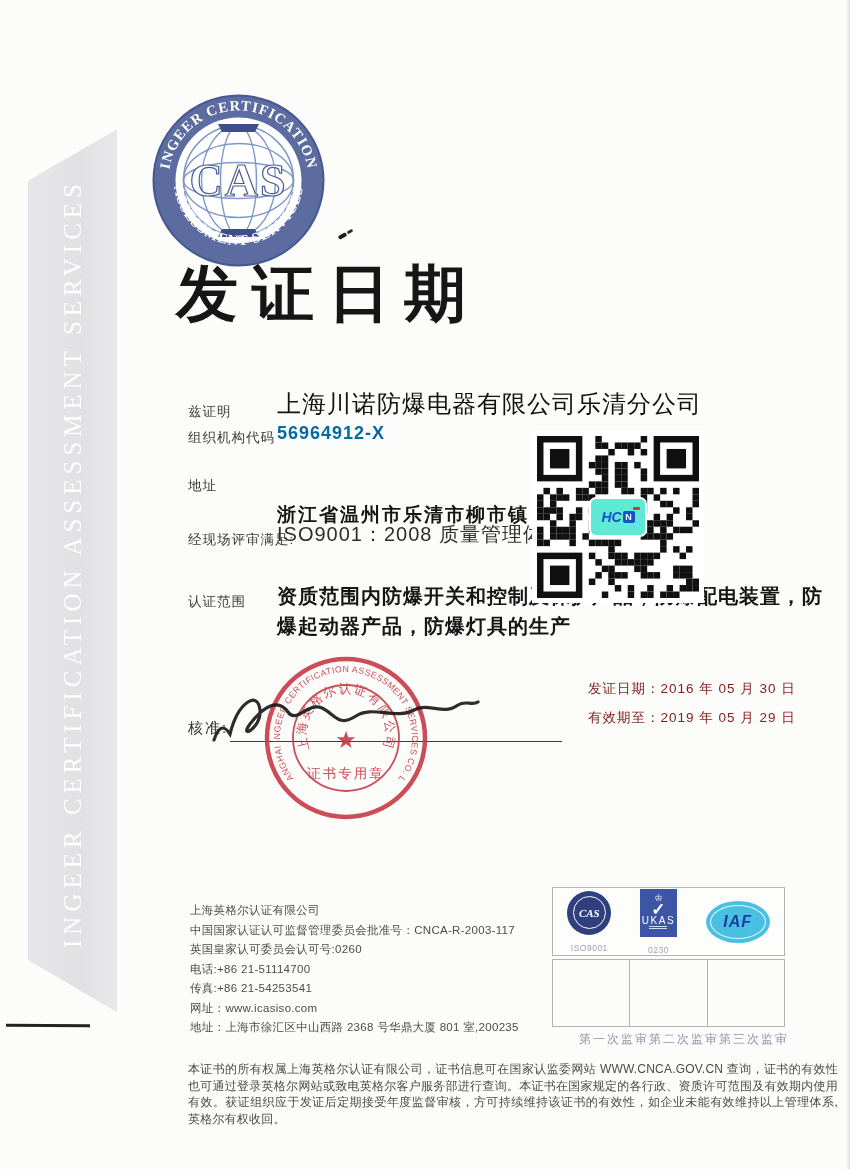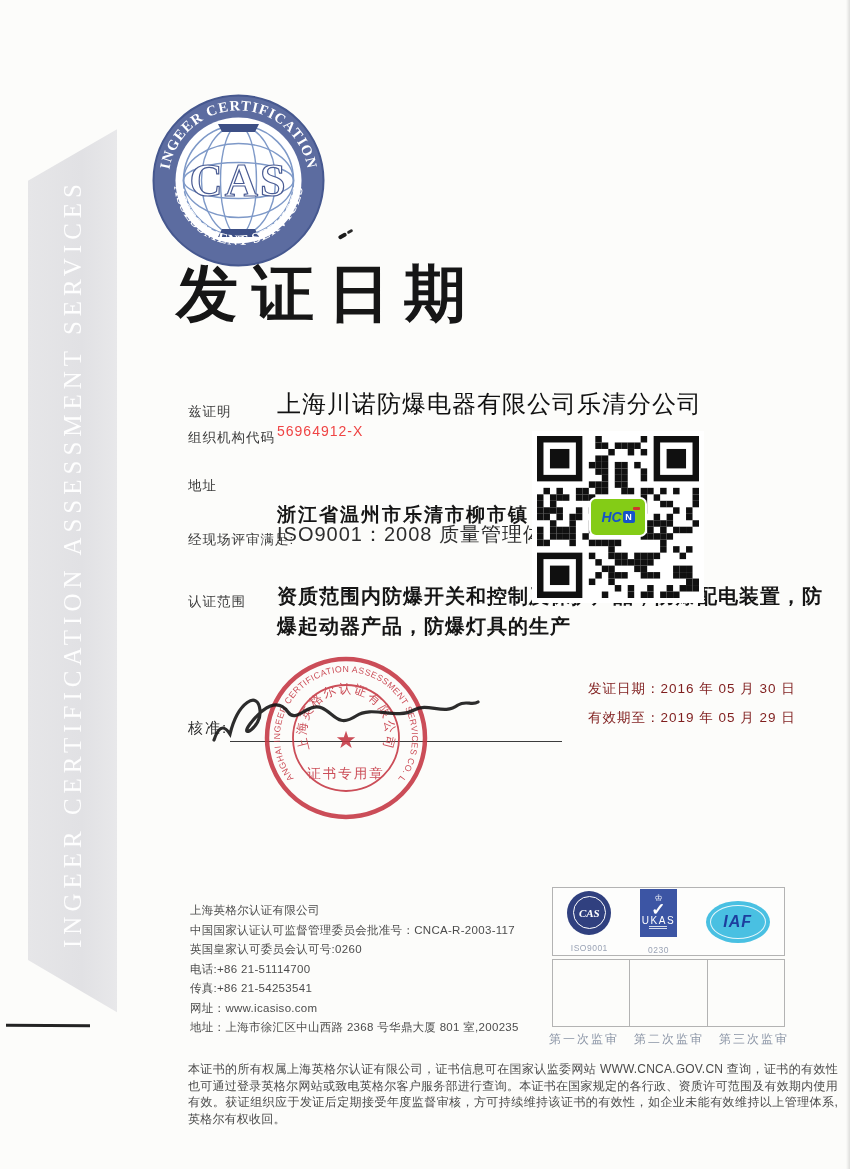--- a/index.html
+++ b/index.html
@@ -12,36 +12,36 @@
          clip-path:polygon(0 7.6%,100% 1.9%,100% 99.7%,0 93.9%);}
   .strip-text{position:absolute;inset:0;writing-mode:vertical-rl;transform:rotate(180deg);
          text-align:center;line-height:89px;font-family:"Liberation Serif",serif;
          font-size:25px;letter-spacing:5px;color:rgba(255,255,255,.95);white-space:nowrap;}
 
   
   .lbl{left:188px;font-size:13.5px;color:#3b3b3b;letter-spacing:1px;}
   .certno{left:188px;top:344px;font-size:15px;color:#3a3a3a;letter-spacing:.5px;}
   .company{left:277px;top:388px;font-size:24px;font-weight:normal;letter-spacing:1px;color:#111;
            font-family:"Liberation Serif",serif;white-space:nowrap;}
-  .orgcode{left:277px;top:423px;font-size:14px;font-weight:normal;color:#ef4444;letter-spacing:1px;}
+  .orgcode{left:277px;top:423px;font-size:18px;font-weight:bold;color:#0369a1;letter-spacing:1px;}
   .addr{left:277px;top:466px;font-size:19px;font-weight:bold;color:#151515;
         font-family:"Liberation Serif",serif;letter-spacing:2px;white-space:nowrap;margin-top:36px;}
   .std{left:277px;top:521px;font-size:20px;color:#2e2e2e;letter-spacing:1px;white-space:nowrap;}
   .scope{left:277px;top:581px;width:552px;font-size:20px;font-weight:bold;line-height:30px;
          color:#151515;font-family:"Liberation Serif",serif;letter-spacing:1px;}
 
   .dates{left:588px;top:674px;font-size:13.5px;color:#7f1d1d;letter-spacing:1px;line-height:29px;}
   .approve{left:188px;top:719px;font-size:15px;color:#2c2c2c;letter-spacing:2px;}
   .approve-line{left:230px;top:741px;width:332px;height:1px;background:#3c3c3c;}
 
   
   .qr{left:532px;top:431px;width:172px;height:172px;background:#fff;padding:0;}
   .qr svg{display:block;margin:5px;}
   .qr-logo{position:absolute;left:50%;top:50%;transform:translate(-50%,-50%);
-           width:54px;height:36px;background:#84cc16;border-radius:5px;box-shadow:0 0 0 2px #fff;
+           width:54px;height:36px;background:#5eead4;border-radius:5px;box-shadow:0 0 0 2px #fff;
            display:flex;align-items:center;justify-content:center;gap:1px;}
   .qr-hc{font-size:14px;font-weight:bold;color:#1553c8;font-style:italic;}
   .qr-n{display:inline-block;width:12px;height:12px;background:#1553c8;color:#fff;font-size:9px;
         font-weight:bold;text-align:center;line-height:12px;border-radius:2px;}
   .qr-tick{position:absolute;right:5px;top:8px;width:7px;height:3px;background:#d0372c;border-radius:1px;}
 
   
   .issuer{left:190px;top:901px;font-size:11.5px;color:#4c4c4c;line-height:19.5px;letter-spacing:.3px;}
 
   
@@ -59,21 +59,21 @@
   .ukas-lines{width:18px;height:5px;margin-top:1px;
       background:repeating-linear-gradient(#fff 0 1px,transparent 1px 2.5px);opacity:.8;}
   .iaf{width:64px;height:42px;border-radius:50%;background:#49c0e2;display:flex;align-items:center;justify-content:center;position:relative;}
   .iaf:before{content:"";position:absolute;inset:4px;border-radius:50%;border:1px solid rgba(255,255,255,.85);}
   .iaf-txt{color:#1d3e9e;font-weight:bold;font-size:16px;font-style:italic;letter-spacing:1px;}
 
   
   .audit{left:552px;top:959px;width:231px;height:66px;border:1px solid #b3b3b3;display:flex;}
   .audit-cell{flex:1;border-right:1px solid #b3b3b3;}
   .audit-cell:last-child{border-right:none;}
-  .audit-labels{left:549px;top:1031px;width:240px;display:flex;justify-content:space-between;
+  .audit-labels{left:549px;top:1031px;width:240px;display:flex;justify-content:flex-end;
                 font-size:12px;color:#8b95a6;letter-spacing:2px;}
 
   .footer{left:188px;top:1061px;width:650px;font-size:12px;line-height:16.5px;color:#4a4a4a;
           text-align:justify;letter-spacing:.2px;}
 
   
   .mark-a{left:338px;top:234px;width:9px;height:4px;background:#1b1b1b;transform:rotate(-28deg);border-radius:2px;}
   .mark-b{left:347px;top:230px;width:6px;height:3px;background:#2a2a2a;transform:rotate(-28deg);border-radius:2px;}
   .mark-c{left:6px;top:1024px;width:84px;height:3px;background:#232323;transform:rotate(.4deg);}
   .edge-r{right:0;top:0;bottom:0;width:4px;background:linear-gradient(90deg,transparent,#dededc);}

